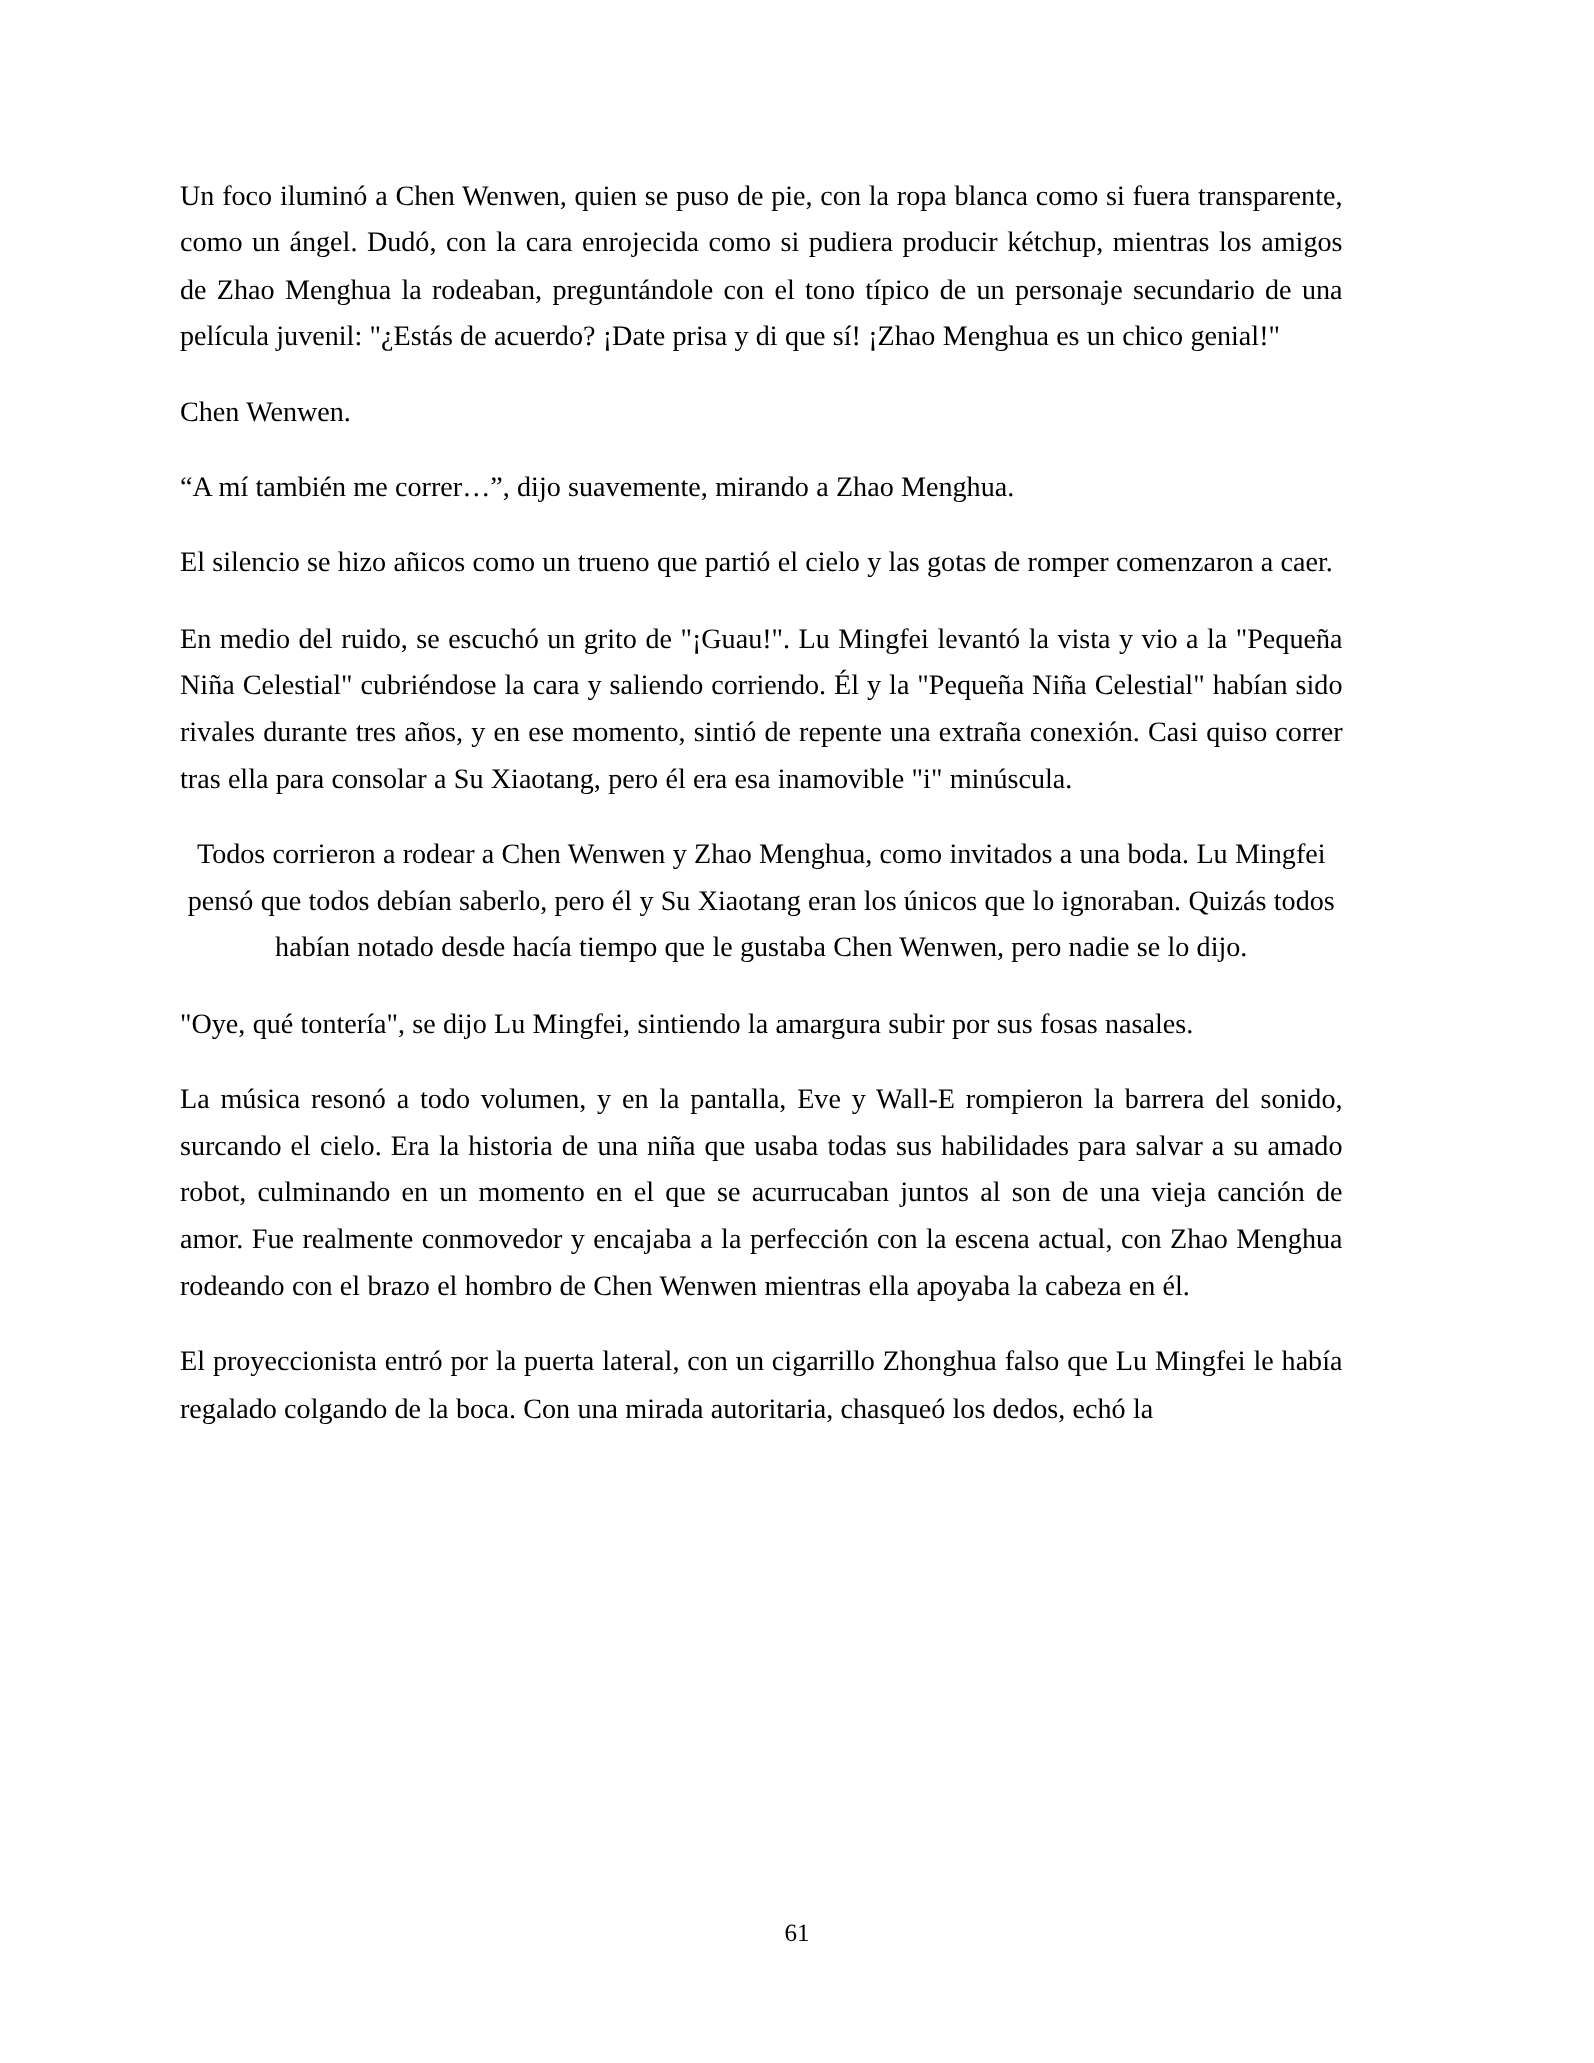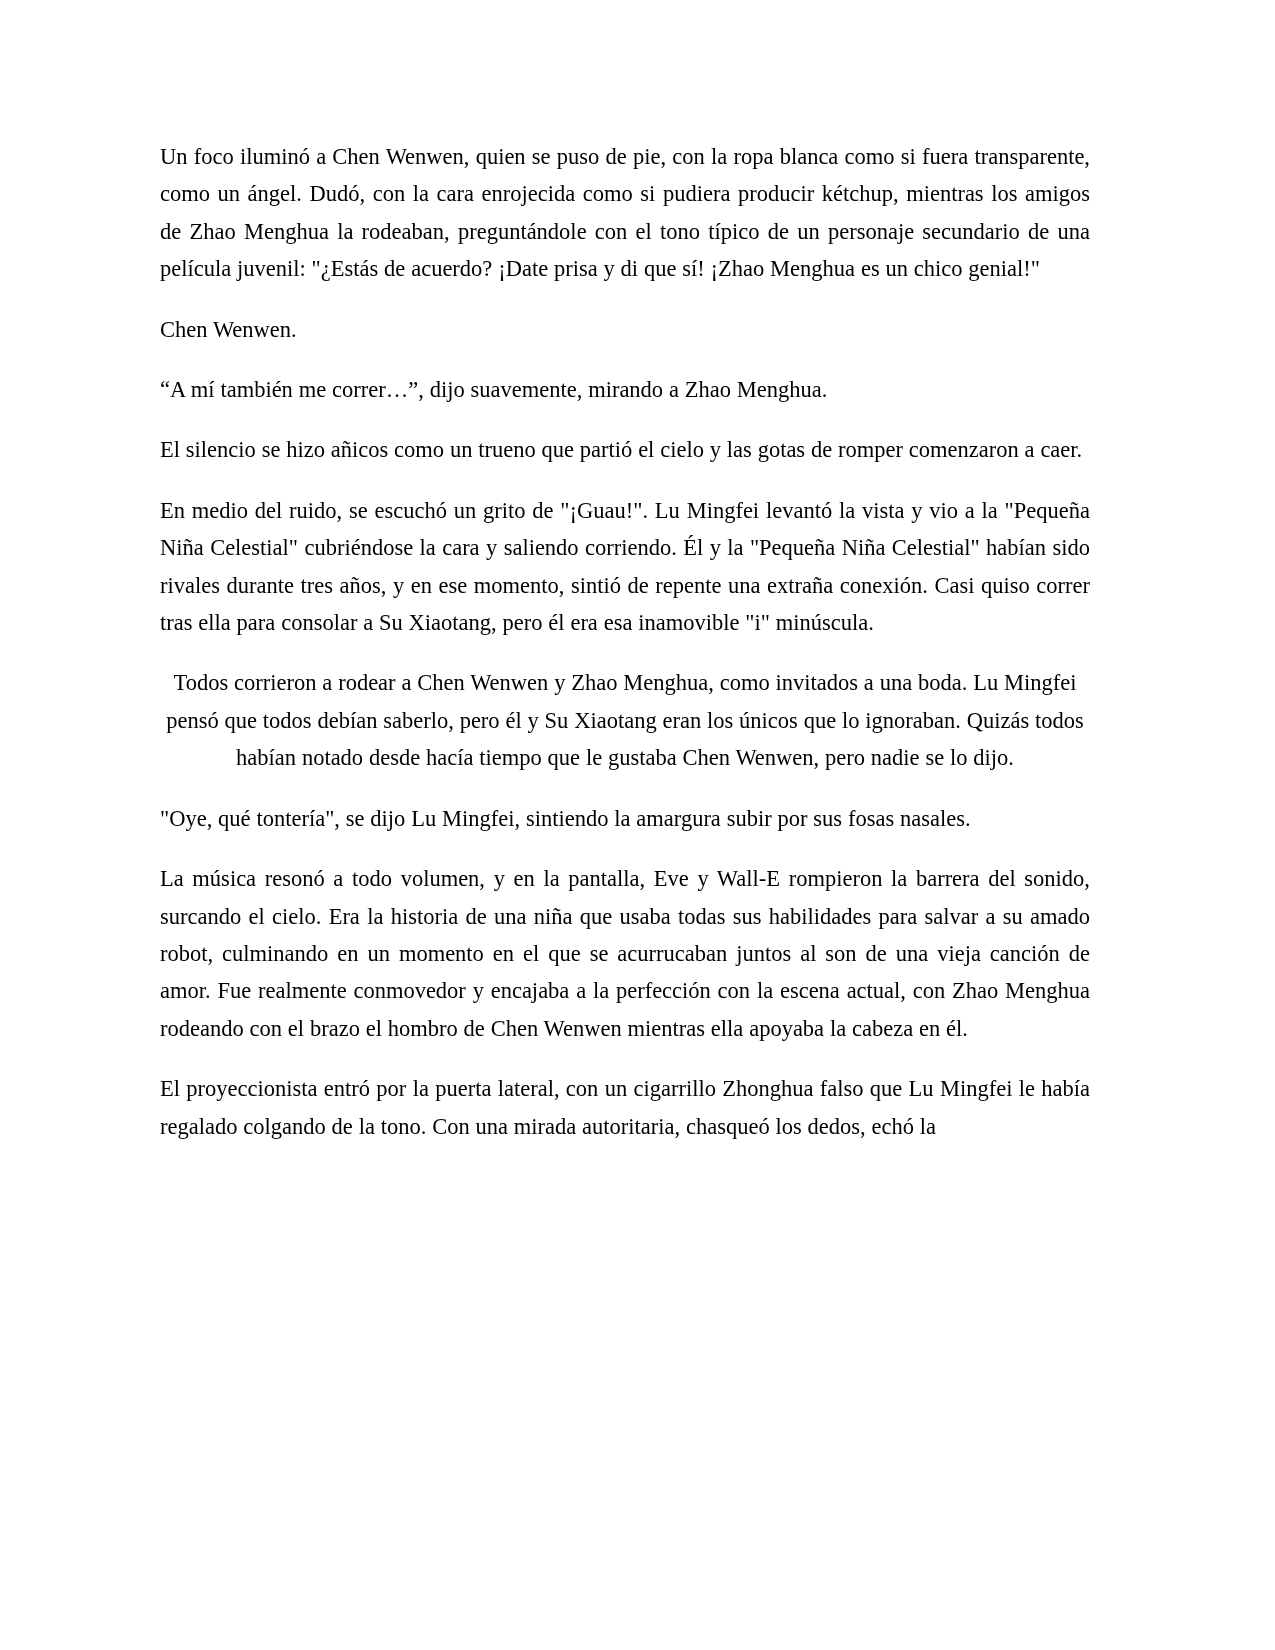--- a/index.html
+++ b/index.html
@@ -14,21 +14,21 @@
   .page {
     position: relative;
     width: 1275px;
     height: 1650px;
     background: #ffffff;
     box-sizing: border-box;
     overflow: hidden;
   }
   .content {
     position: absolute;
-    left: 160px;
+    left: 144px;
     top: 138px;
     width: 930px;
   }
   .para {
     font-size: 22.5px;
     line-height: 37.4px;
     text-align: justify;
     text-justify: inter-word;
     margin: 0 0 23px 0;
     hyphens: none;
@@ -68,18 +68,19 @@
     <p class="para">El silencio se hizo añicos como un trueno que partió el cielo y las gotas de romper comenzaron a caer.</p>
 
     <p class="para">En medio del ruido, se escuchó un grito de "¡Guau!". Lu Mingfei levantó la vista y vio a la "Pequeña Niña Celestial" cubriéndose la cara y saliendo corriendo. Él y la "Pequeña Niña Celestial" habían sido rivales durante tres años, y en ese momento, sintió de repente una extraña conexión. Casi quiso correr tras ella para consolar a Su Xiaotang, pero él era esa inamovible "i" minúscula.</p>
 
     <p class="para natural">Todos corrieron a rodear a Chen Wenwen y Zhao Menghua, como invitados a una boda. Lu Mingfei pensó que todos debían saberlo, pero él y Su Xiaotang eran los únicos que lo ignoraban. Quizás todos habían notado desde hacía tiempo que le gustaba Chen Wenwen, pero nadie se lo dijo.</p>
 
     <p class="para">"Oye, qué tontería", se dijo Lu Mingfei, sintiendo la amargura subir por sus fosas nasales.</p>
 
     <p class="para">La música resonó a todo volumen, y en la pantalla, Eve y Wall-E rompieron la barrera del sonido, surcando el cielo. Era la historia de una niña que usaba todas sus habilidades para salvar a su amado robot, culminando en un momento en el que se acurrucaban juntos al son de una vieja canción de amor. Fue realmente conmovedor y encajaba a la perfección con la escena actual, con Zhao Menghua rodeando con el brazo el hombro de Chen Wenwen mientras ella apoyaba la cabeza en él.</p>
 
-    <p class="para">El proyeccionista entró por la puerta lateral, con un cigarrillo Zhonghua falso que Lu Mingfei le había regalado colgando de la tono. Con una mirada autoritaria, chasqueó los dedos, echó la</p>
+    <p class="para">El proyeccionista entró por la puerta lateral, con un cigarrillo Zhonghua falso que Lu Mingfei le había regalado colgando de la boca. Con una mirada autoritaria, chasqueó los dedos, echó la</p>
 
   </div>
 
+  <div class="page-number">61</div>
 
 </div>
 
 </body></html>

